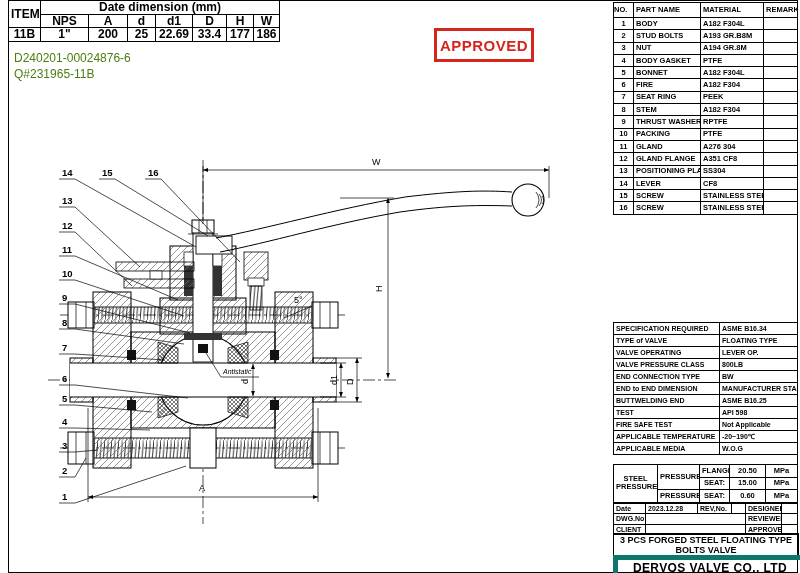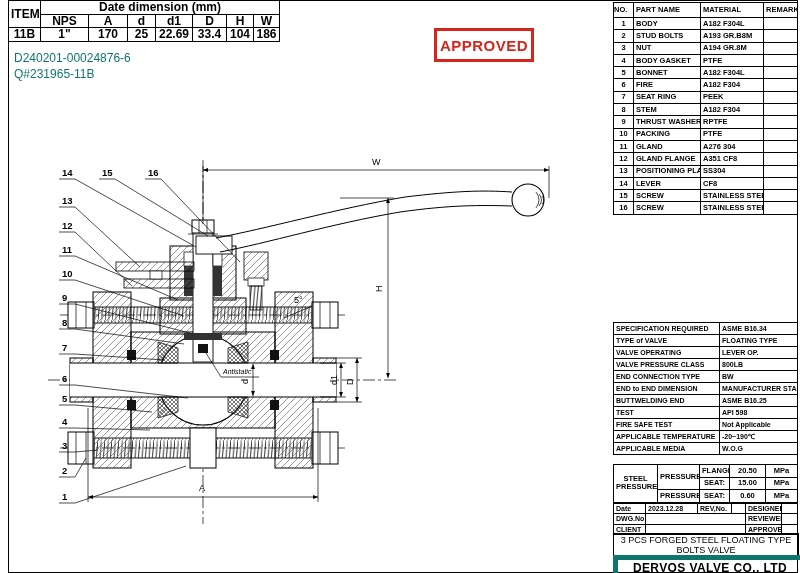--- a/index.html
+++ b/index.html
@@ -4,41 +4,41 @@
 <style>
   html,body{margin:0;padding:0;background:#fff;}
   body{width:800px;height:573px;position:relative;font-family:"Liberation Sans",sans-serif;color:#000;overflow:hidden;}
   .sheet-border{position:absolute;left:8px;top:0;width:788px;height:571px;border:1px solid #000;}
   table{border-collapse:collapse;table-layout:fixed;font-weight:bold;}
   td{border:1px solid #000;overflow:hidden;white-space:nowrap;line-height:1.05;padding:0 2px;}
   
   .dimtab{position:absolute;left:8px;top:0;width:271px;font-size:12px;}
   .dimtab td{text-align:center;height:10px;}
   
-  .docnums{position:absolute;left:14px;top:51px;font-size:12px;color:#0f766e;line-height:1.3;}
+  .docnums{position:absolute;left:14px;top:51px;font-size:12px;color:#4d7c0f;line-height:1.3;}
   
   .stamp{position:absolute;left:434px;top:28px;width:94px;height:28px;border:3px solid #d6251d;color:#d6251d;
          font-size:15px;font-weight:bold;letter-spacing:.5px;display:flex;align-items:center;justify-content:center;}
   
   .parts{position:absolute;left:613px;top:2px;width:184px;font-size:7.5px;}
   .parts td{height:11.3px;}
   .parts tr.hd td{text-align:left;height:14px;}
   .parts td:first-child{text-align:center;padding:0;}
   
   .spec{position:absolute;left:613px;top:322px;width:184px;font-size:7px;}
   .spec td{height:11px;}
   
   .press{position:absolute;left:613px;top:464px;width:184px;font-size:7.5px;}
   .press td{height:11.5px;text-align:center;}
   
   .admin{position:absolute;left:613px;top:503px;width:184px;font-size:7px;}
   .admin td{height:9.3px;}
   
   .ttl{position:absolute;left:613px;top:533px;width:184px;height:22px;border:1px solid #000;
-       display:flex;flex-direction:column;align-items:center;justify-content:center;font-weight:normal;font-size:9px;text-align:center;line-height:1.15;}
+       display:flex;flex-direction:column;align-items:center;justify-content:center;font-weight:bold;font-size:9px;text-align:center;line-height:1.15;}
   .cmp{position:absolute;left:613px;top:555px;width:184px;height:16px;border:5px solid #0f766e;
        display:flex;align-items:center;justify-content:center;font-weight:bold;font-size:12px;letter-spacing:.4px;}
   
   svg.draw{position:absolute;left:0;top:0;}
   .ln{fill:none;stroke:#000;stroke-width:1;}
   .thin{fill:none;stroke:#000;stroke-width:.7;}
   .cl{fill:none;stroke:#000;stroke-width:.7;stroke-dasharray:12 3 3 3;}
   .ld{fill:none;stroke:#000;stroke-width:.7;}
   .co{font:bold 9.5px "Liberation Sans",sans-serif;fill:#000;}
   .dimt{font:9px "Liberation Sans",sans-serif;fill:#000;}
@@ -258,25 +258,25 @@
         <td>A</td>
         <td>d</td>
         <td>d1</td>
         <td>D</td>
         <td>H</td>
         <td>W</td>
       </tr>
   <tr>
     <td>11B</td>
   <td>1"</td>
-        <td>170</td>
+        <td>200</td>
         <td>25</td>
         <td>22.69</td>
         <td>33.4</td>
-        <td>104</td>
+        <td>177</td>
         <td>186</td>
       </tr>
 </tbody>
   </table>
 
 <div class="docnums">
   <div>D240201-00024876-6</div>
   <div>Q#231965-11B</div>
 </div>
 

